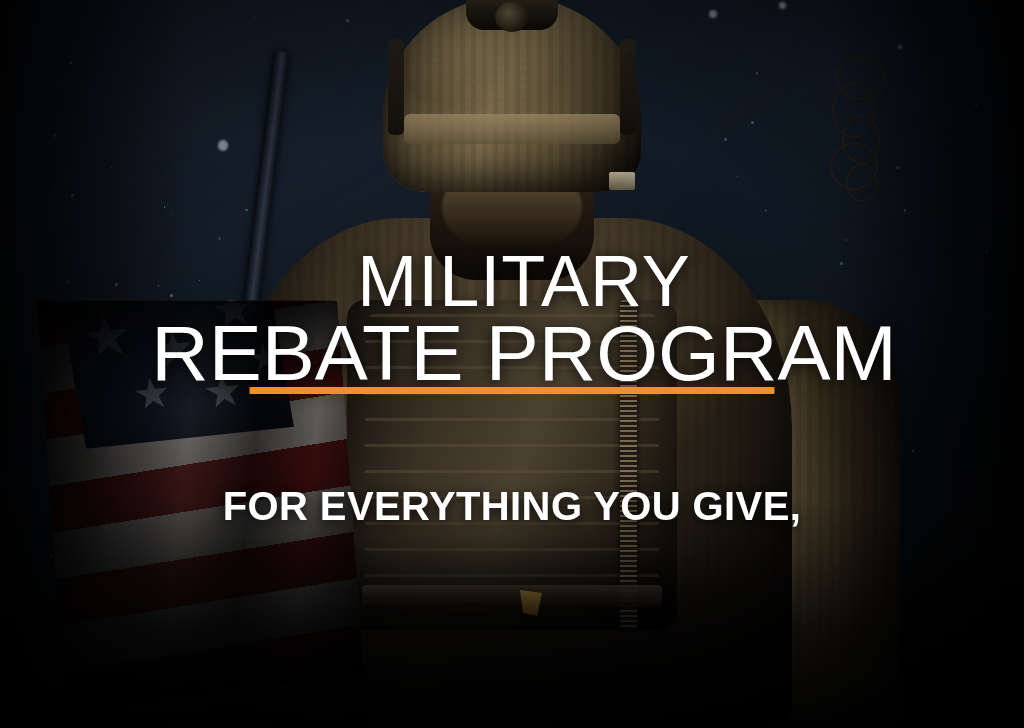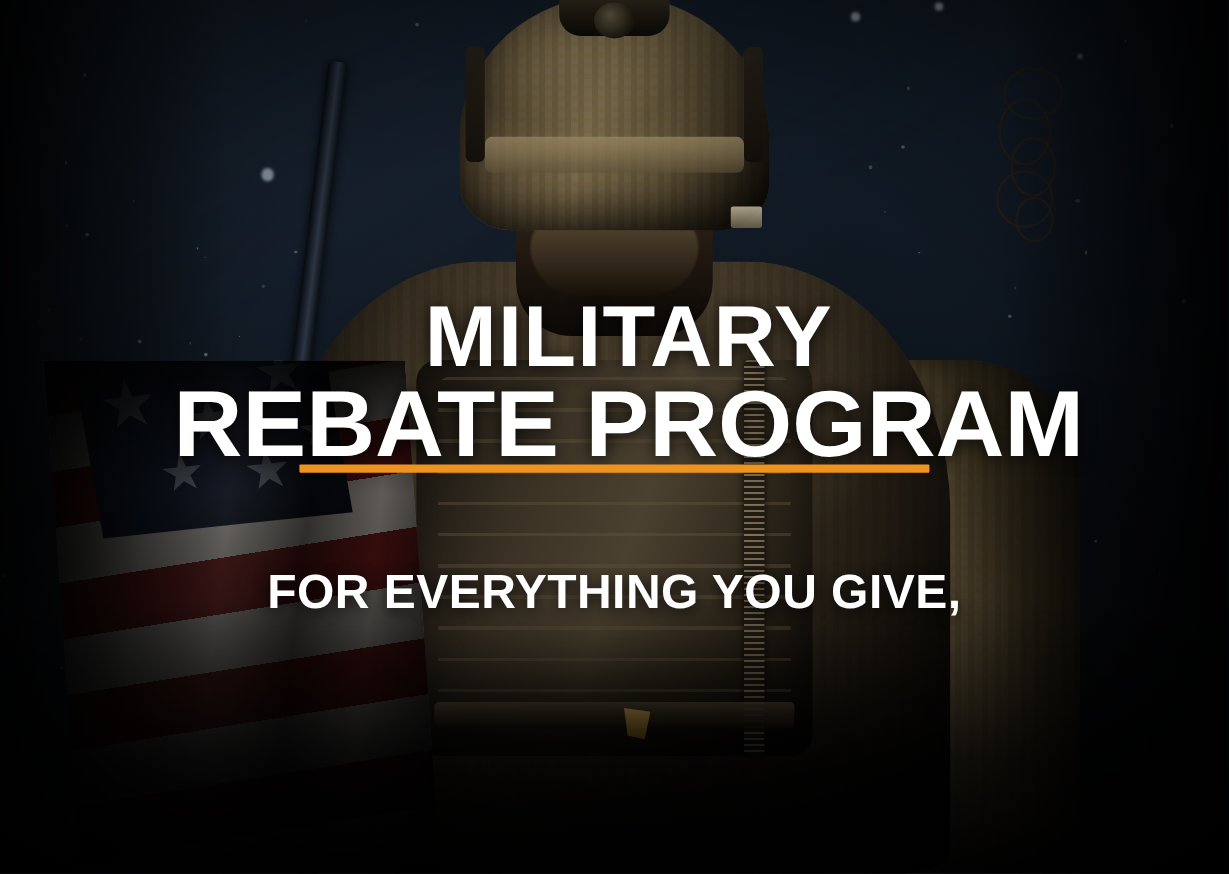--- a/index.html
+++ b/index.html
@@ -372,21 +372,21 @@
     position: absolute;
     inset: 0;
     z-index: 20;
     text-align: center;
   }
   .headline {
     position: absolute;
     left: 0; right: 0;
     top: 196px;
     color: #ffffff;
-    font-weight: 700;
+    font-weight: 400;
     font-size: 76px;
     line-height: 0.96;
     letter-spacing: 0.5px;
     text-transform: uppercase;
     text-shadow: 0 2px 14px rgba(0,0,0,0.85);
     padding-left: 24px;
   }
   .headline .line1 {
     display: block;
     font-size: 72px;
@@ -415,21 +415,21 @@
     left: 0; right: 0;
     top: 430px;
     color: #ffffff;
     font-weight: 700;
     font-size: 40px;
     line-height: 1.22;
     letter-spacing: 0.4px;
     text-transform: uppercase;
     text-shadow: 0 2px 12px rgba(0,0,0,0.85);
   }
-  .subhead .sline { display: block; }
+  .subhead .sline { display: block; margin-top: 12px; }
   .subhead .sline2 { font-size: 41px; }
 </style>
 </head>
 <body>
 
 <div class="banner">
 
   <div class="sky">
     <div class="sky-sweep"></div>
     <div class="sky-sweep2"></div>

